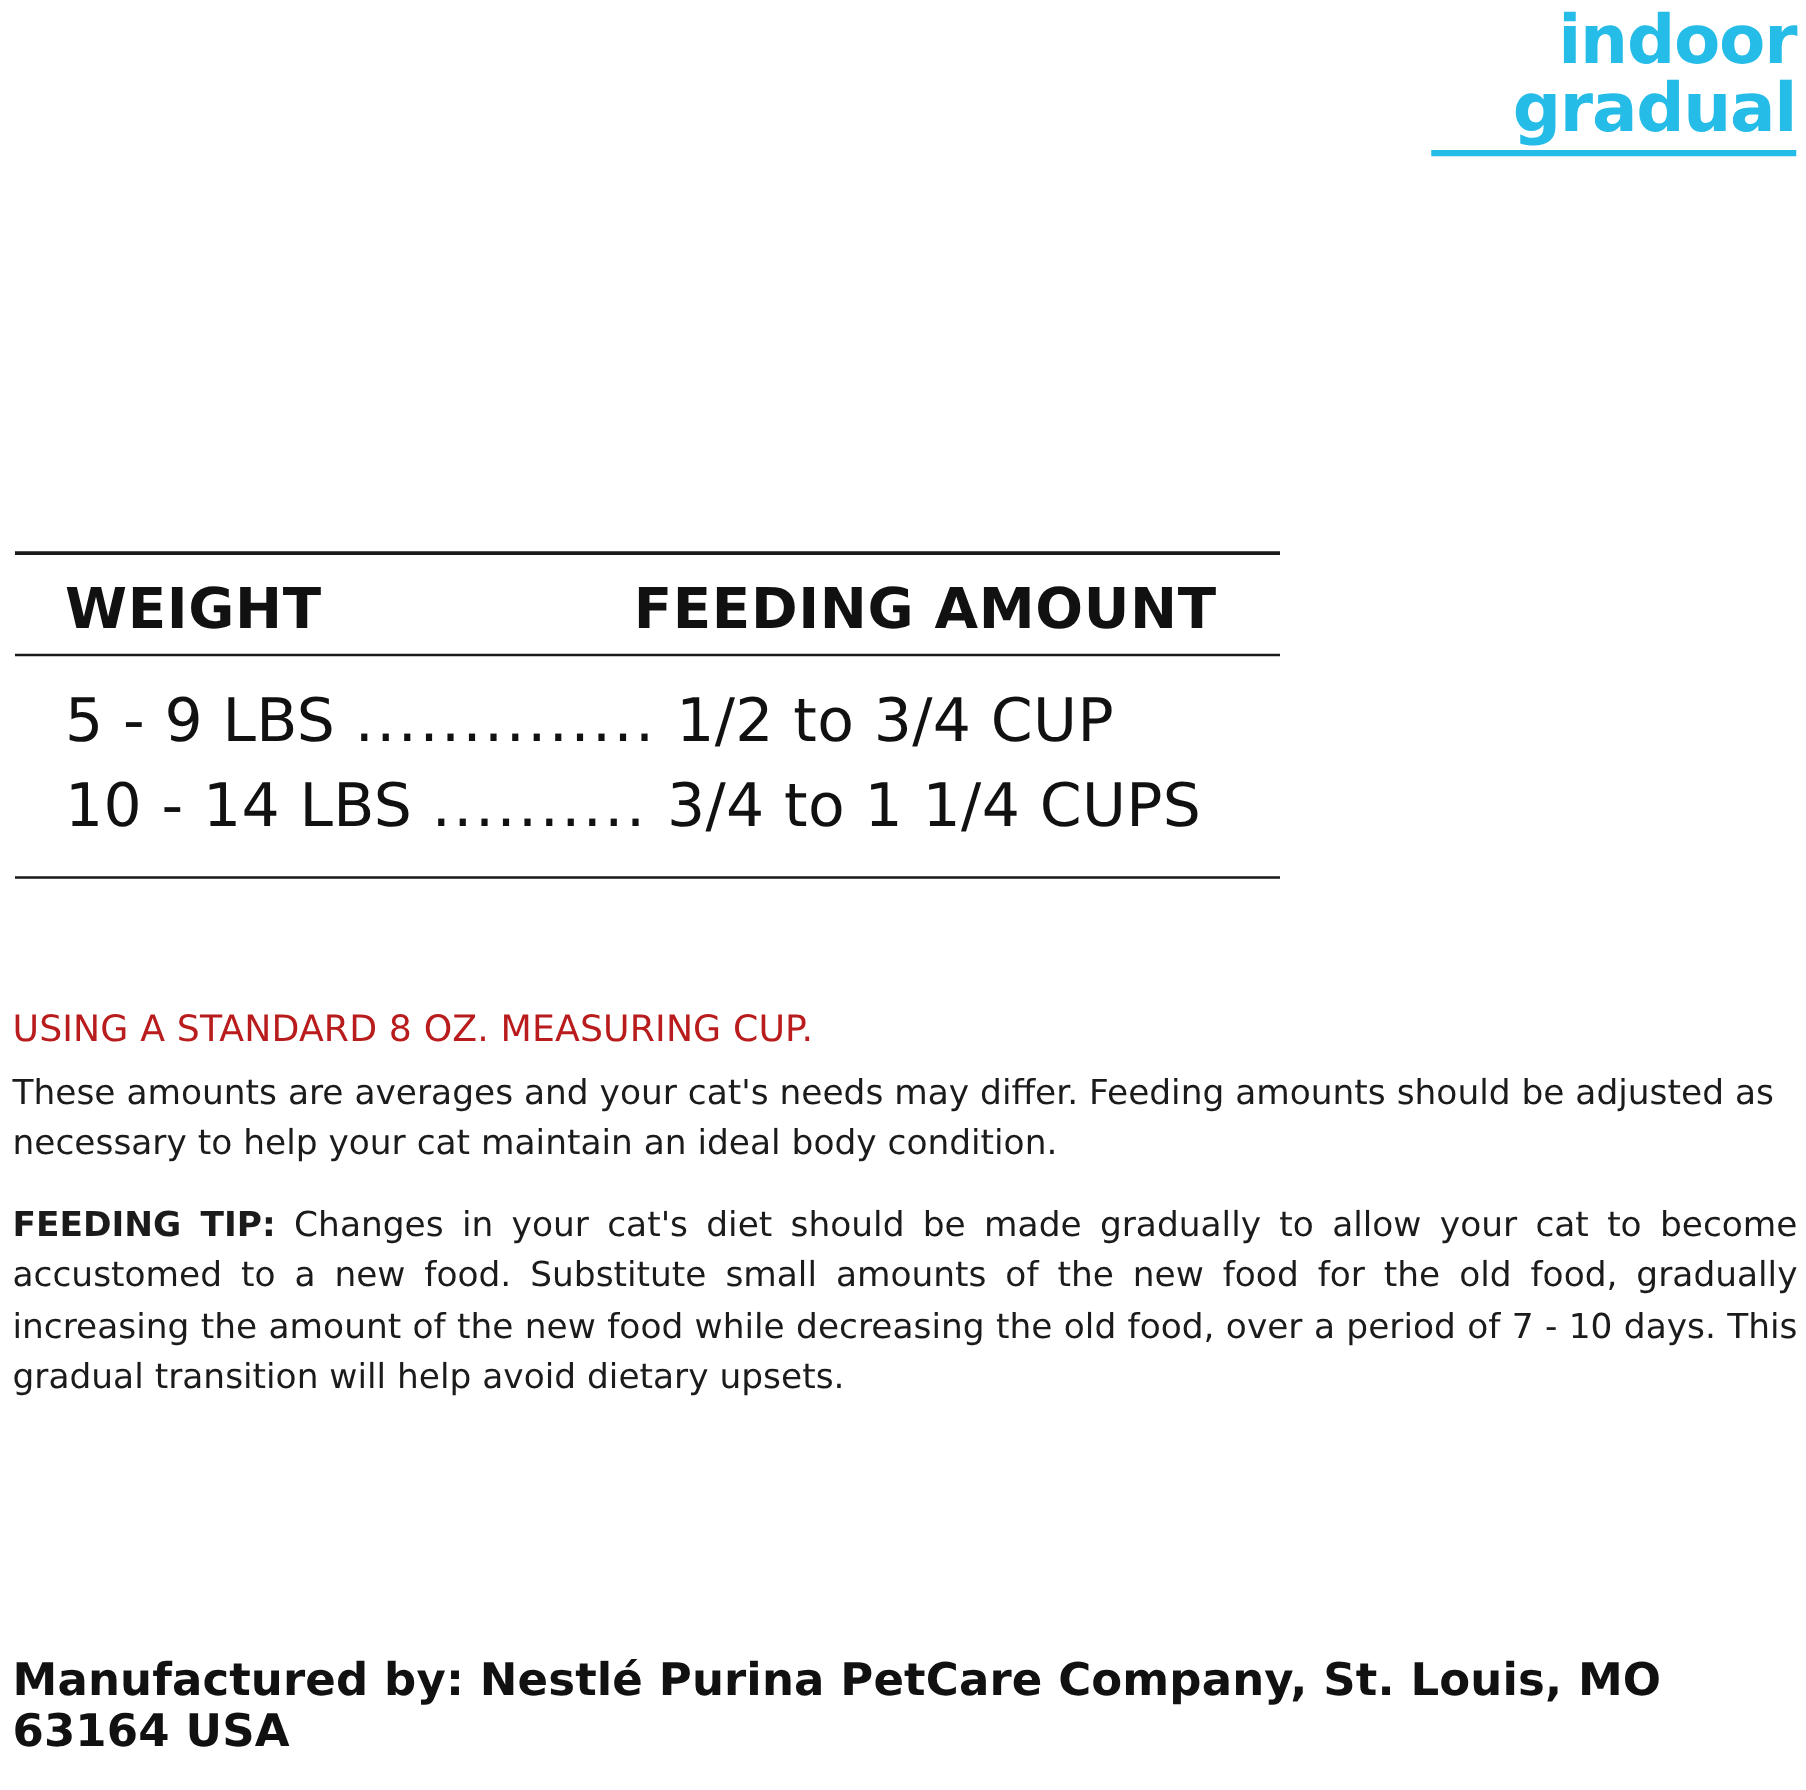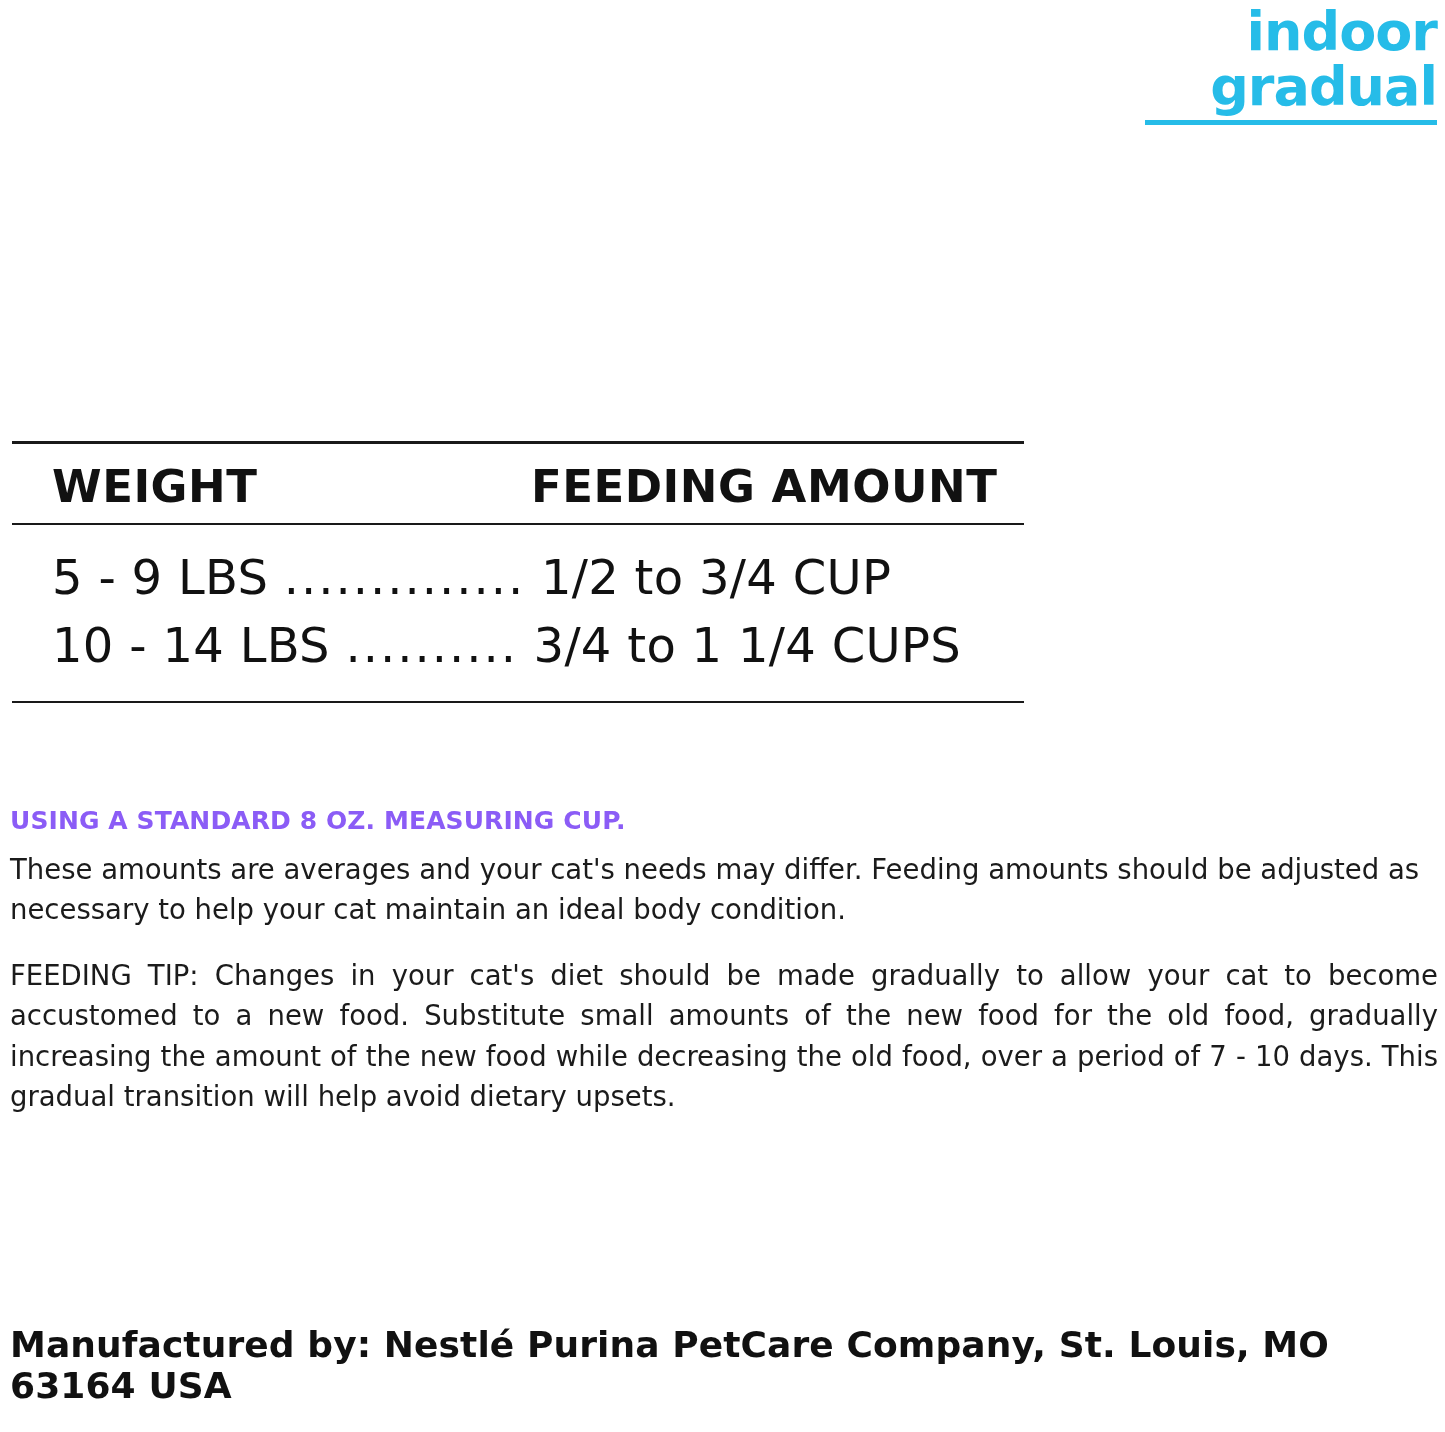--- a/index.html
+++ b/index.html
@@ -69,21 +69,20 @@
     left: 12px;
     width: 1012px;
   }
   .rule-top { height: 3px; background: #191919; width: 100%; }
   .rule-mid { height: 2px; background: #191919; width: 100%; }
   .rule-bot { height: 2px; background: #191919; width: 100%; }
 
   .thead {
     display: flex;
     padding: 16px 0 10px 40px;
-    gap: 24px;
   }
   .th {
     font-family: "DejaVu Sans", sans-serif;
     font-weight: 700;
     font-size: 45px;
     letter-spacing: 0.5px;
     color: #111;
   }
   .th-weight { width: 455px; }
 
@@ -101,37 +100,37 @@
 
   
   .copy {
     position: absolute;
     top: 806px;
     left: 10px;
     width: 1428px;
   }
   .cup-note {
     font-family: "DejaVu Sans", sans-serif;
-    font-weight: 700;
-    font-size: 25px;
+    font-weight: 400;
+    font-size: 29px;
     letter-spacing: 0.1px;
     margin-bottom: 14px;
-    color: #8b5cf6;
+    color: #b91c1c;
   }
   p.para {
     font-family: "DejaVu Sans", sans-serif;
     font-weight: 400;
     font-size: 27.5px;
     line-height: 1.46;
     color: #1b1b1b;
     margin: 0 0 26px 0;
   }
   p.justify { text-align: justify; }
   .bold-lead {
-    font-weight: 400;
+    font-weight: 700;
   }
 
   
   .footer {
     position: absolute;
     bottom: 26px;
     left: 10px;
     width: 1420px;
     font-family: "DejaVu Sans", sans-serif;
     font-weight: 700;

